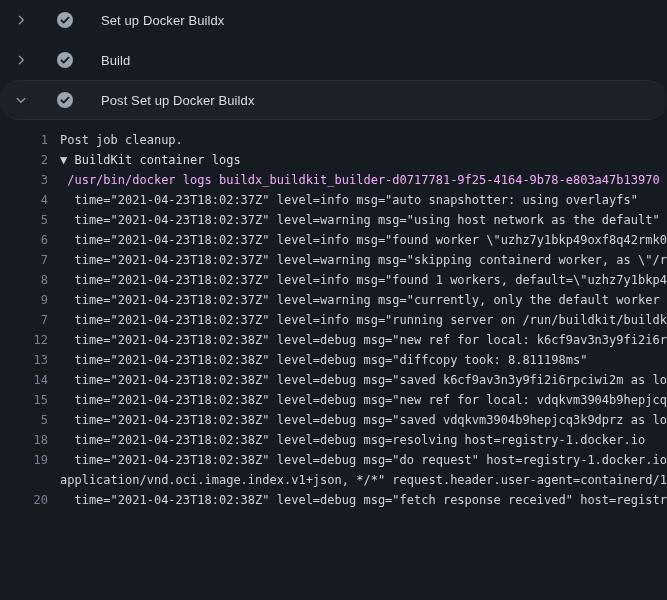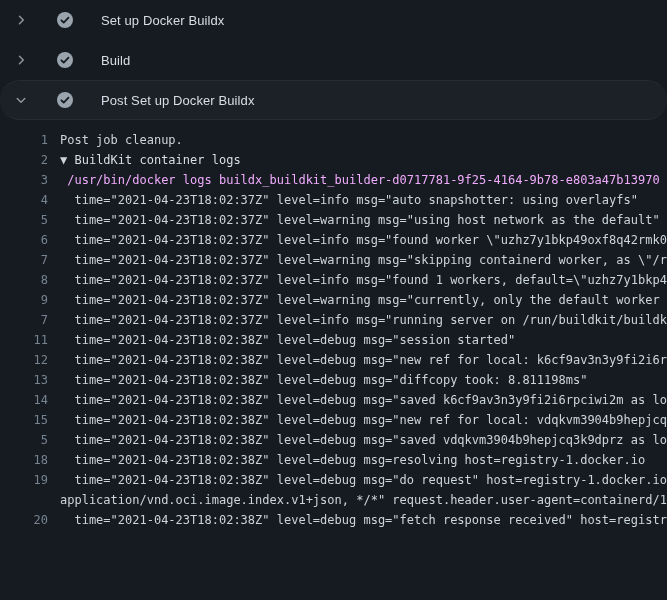--- a/index.html
+++ b/index.html
@@ -164,24 +164,20 @@
   <div class="row type-log">
     <span class="ln">9</span>
     <span class="lt">  time="2021-04-23T18:02:37Z" level=warning msg="currently, only the default worker ca</span>
   </div>
 
   <div class="row type-log">
     <span class="ln">7</span>
     <span class="lt">  time="2021-04-23T18:02:37Z" level=info msg="running server on /run/buildkit/buildkit</span>
   </div>
 
-  <div class="row type-log">
-    <span class="ln">11</span>
-    <span class="lt">  time="2021-04-23T18:02:38Z" level=debug msg="session started"</span>
-  </div>
 
   <div class="row type-log">
     <span class="ln">12</span>
     <span class="lt">  time="2021-04-23T18:02:38Z" level=debug msg="new ref for local: k6cf9av3n3y9fi2i6rpc</span>
   </div>
 
   <div class="row type-log">
     <span class="ln">13</span>
     <span class="lt">  time="2021-04-23T18:02:38Z" level=debug msg="diffcopy took: 8.811198ms"</span>
   </div>

